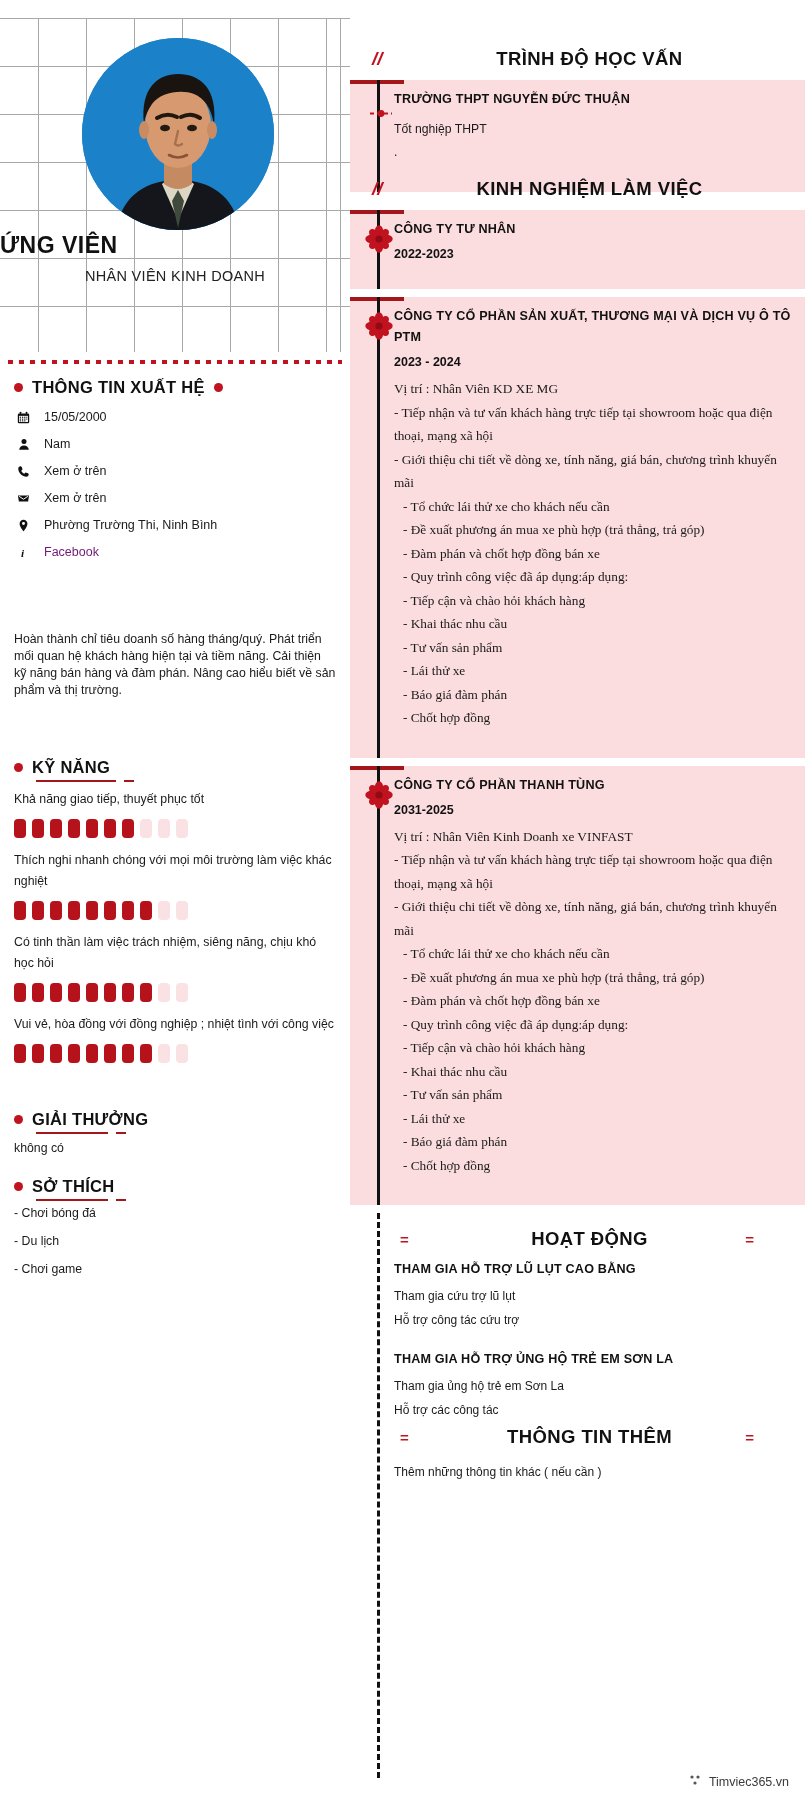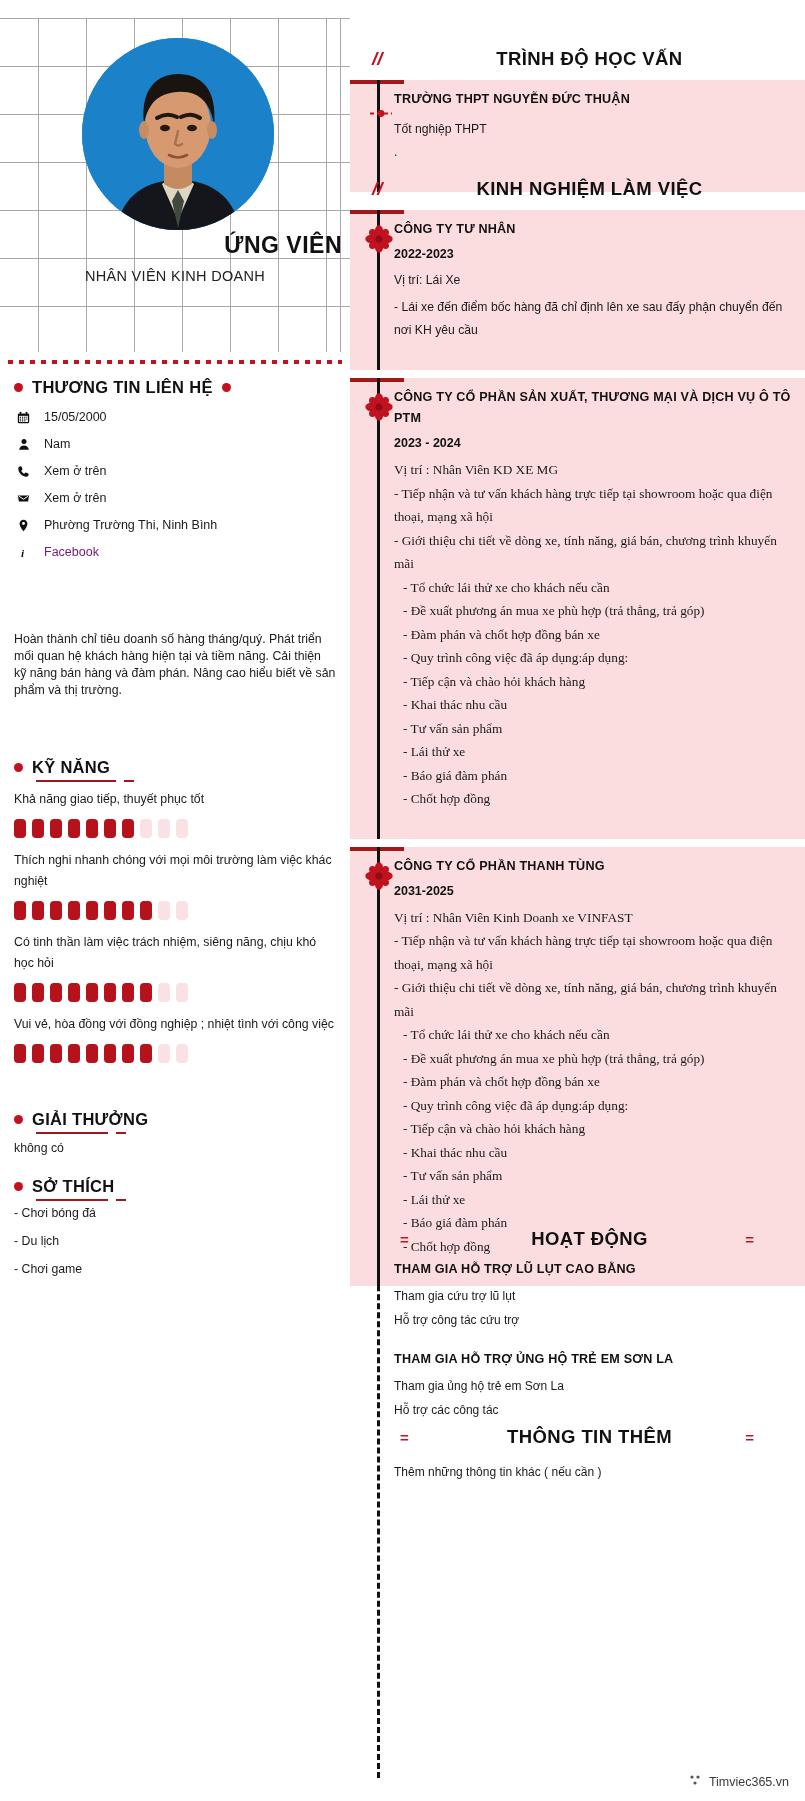--- a/index.html
+++ b/index.html
@@ -28,21 +28,21 @@
   .grid-mask-top { position:absolute; left:0; top:0; width:350px; height:18px; background:#fff; }
 
   .avatar-wrap {
     position:absolute; left:82px; top:38px; width:192px; height:192px;
     border-radius:50%; overflow:hidden; background:#1b82c9;
     box-shadow: 0 0 0 2px rgba(255,255,255,.0);
   }
   .avatar-svg { display:block; width:192px; height:192px; }
 
   .cand-name {
-    position:absolute; left:0; top:232px; width:342px; text-align:right;
+    position:absolute; left:0; top:232px; width:342px; text-align:left;
     font-size:23px; font-weight:bold; letter-spacing:.5px; color:#111;
   }
   .cand-role {
     position:absolute; left:0; top:268px; width:350px; text-align:center;
     font-size:14.5px; color:#222; letter-spacing:.3px;
   }
 
   .dotted-sep {
     position:absolute; left:8px; top:360px; width:334px; height:4px;
     background-image: repeating-linear-gradient(to right, #c1121f 0 5px, transparent 5px 11px);
@@ -164,21 +164,21 @@
     </div>
 
     <div class="cand-name">ỨNG VIÊN</div>
     <div class="cand-role">NHÂN VIÊN KINH DOANH</div>
 
     <div class="dotted-sep"></div>
 
     <div class="lsec" style="top:378px;">
       <div class="lsec-head">
         <span class="bullet-dot"></span>
-        <span>THƯƠNG TIN LIÊN HỆ</span>
+        <span>THÔNG TIN XUẤT HỆ</span>
         <span class="bullet-dot"></span>
       </div>
 
       <div class="contact-row">
         <span class="contact-ico">
           <svg width="13" height="13" viewBox="0 0 16 16">
               <rect x="1" y="3" width="14" height="12" rx="1.5" fill="#111"></rect>
               <rect x="2.5" y="6" width="11" height="7.5" fill="#fff"></rect>
               <g fill="#111">
                 <rect x="3.4" y="7" width="1.6" height="1.4"></rect>
@@ -397,24 +397,20 @@
                 <ellipse cx="20.2" cy="20.2" rx="4" ry="5.5" transform="rotate(-45 20.2 20.2)"></ellipse>
                 <ellipse cx="20.2" cy="9.8" rx="4" ry="5.5" transform="rotate(45 20.2 9.8)"></ellipse>
                 <ellipse cx="9.8" cy="20.2" rx="4" ry="5.5" transform="rotate(45 9.8 20.2)"></ellipse>
                 <circle cx="15" cy="15" r="3.6" fill="#8f0c15"></circle>
               </g>
             </svg>
         </span>
         <div class="card-inner">
           <div class="co-name">CÔNG TY TƯ NHÂN</div>
           <div class="co-date">2022-2023</div>
-          <div class="co-body">
-            <span class="ln" style="display:block;margin-bottom:4px;">Vị trí: Lái Xe</span>
-            <span class="ln">- Lái xe đến điểm bốc hàng đã chỉ định lên xe sau đấy phận chuyển đến nơi KH yêu cầu</span>
-          </div>
         </div>
       </div>
 
       <div class="card" style="margin-top:8px;">
         <div class="card-topbar"></div>
         <div class="card-vline"></div>
         <span class="flower" style="top:14px;">
           <svg width="30" height="30" viewBox="0 0 30 30">
               <g fill="#c1121f">
                 <ellipse cx="15" cy="7.5" rx="4.2" ry="6.2"></ellipse>

